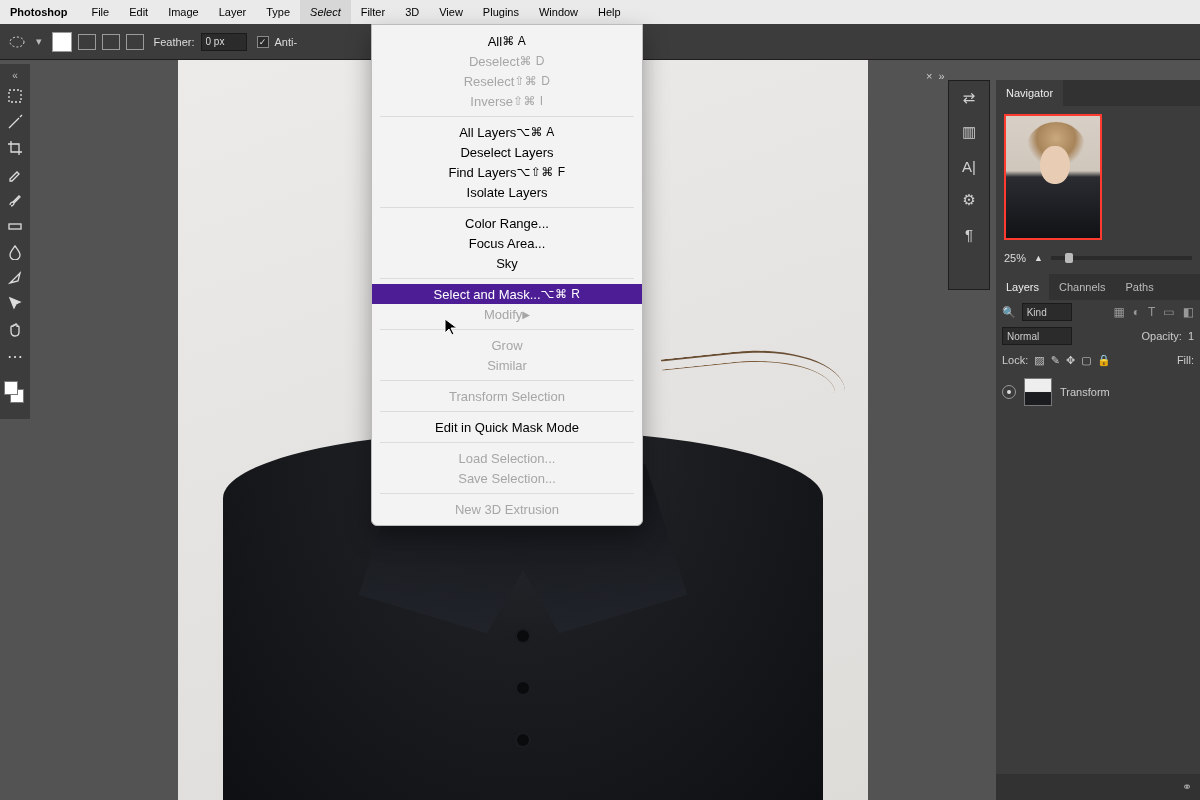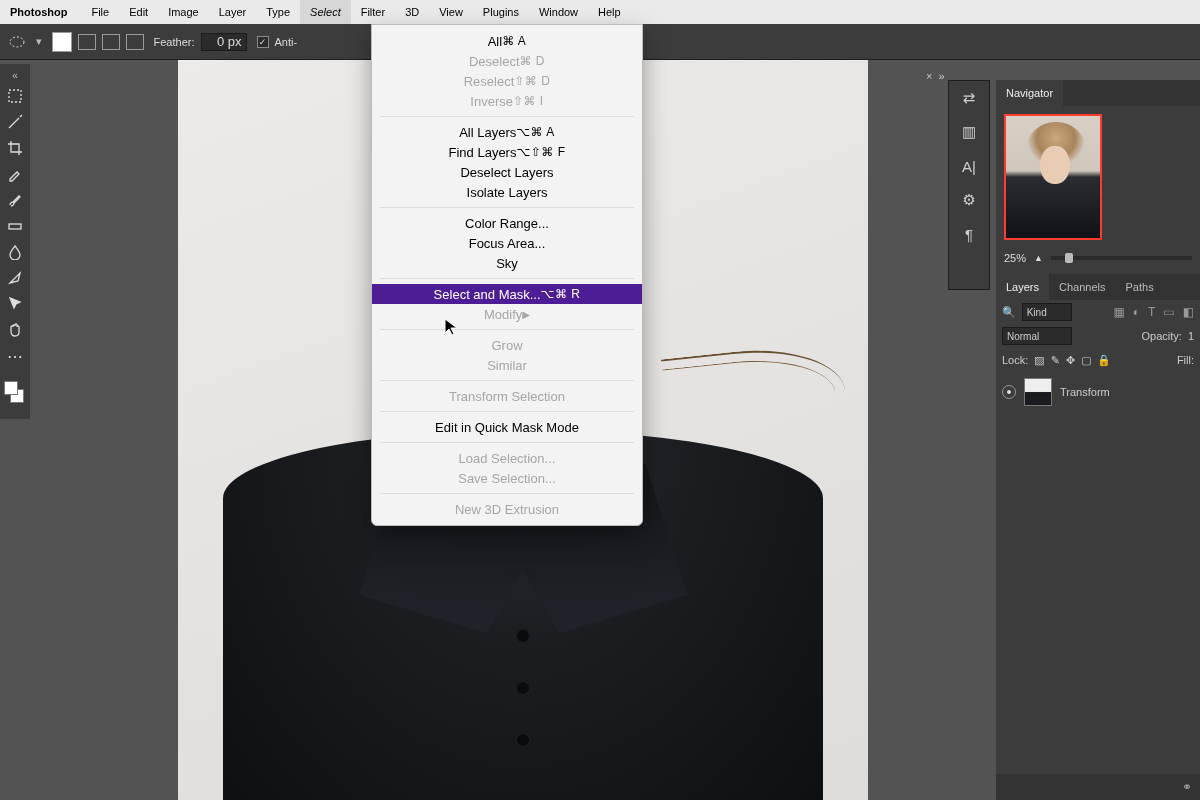--- a/index.html
+++ b/index.html
@@ -9,21 +9,21 @@
 .mac-menu { height: 24px; background: #eaeaea; display: flex; align-items: center; padding: 0 10px; font-size: 11px; color: #000; }
 .mac-menu .app { font-weight: 700; margin-right: 14px; }
 .mac-menu .mitem { padding: 0 10px; height: 24px; line-height: 24px; cursor: default; }
 .mac-menu .mitem.open { background: #d7d7d7; font-style: italic; }
 
 
 .options-bar { height: 36px; background: #3c3c3c; border-bottom: 1px solid #1e1e1e; display: flex; align-items: center; padding: 0 8px; color: #ddd; font-size: 11px; gap: 10px; }
 .options-bar .seg { display: flex; align-items: center; gap: 6px; }
 .ob-swatch { width: 20px; height: 20px; border: 1px solid #999; }
 .ob-ico { width: 18px; height: 16px; border: 1px solid #aaa; opacity: .85; }
-.feather-in { width: 46px; height: 18px; background: #2b2b2b; border: 1px solid #1b1b1b; color: #ddd; font-size: 13px; padding: 0 4px; text-align: right; }
+.feather-in { width: 46px; height: 18px; background: #2b2b2b; border: 1px solid #1b1b1b; color: #ddd; font-size: 10px; padding: 0 4px; text-align: left; }
 .cb { width: 12px; height: 12px; background: #2b2b2b; border: 1px solid #888; display: inline-flex; align-items: center; justify-content: center; color: #ddd; font-size: 9px; }
 
 
 .toolbox { position: absolute; left: 0; top: 64px; width: 30px; background: #3c3c3c; padding: 4px 0; }
 .toolbox .chev { width:30px; text-align:center; color:#bbb; font-size:10px; padding:2px 0;}
 .toolbox .tool { width: 30px; height: 26px; display: flex; align-items: center; justify-content: center; color: #ddd; }
 .toolbox .tool svg { width: 16px; height: 16px; stroke: #ddd; fill: none; stroke-width: 1.3; }
 .fgbg { position: relative; width: 30px; height: 40px; margin-top: 6px; }
 .fgbg .bg { position: absolute; left: 10px; top: 14px; width: 14px; height: 14px; background: #fff; border: 1px solid #777; }
 .fgbg .fg { position: absolute; left: 4px; top: 6px; width: 14px; height: 14px; background: #fff; border: 1px solid #777; }
@@ -215,25 +215,25 @@
     <div class="dd-item disabled">
       <span>Inverse</span>
       <span class="sc">⇧⌘ I</span>
     </div>
     <div class="dd-sep"></div>
     <div class="dd-item">
       <span>All Layers</span>
       <span class="sc">⌥⌘ A</span>
     </div>
     <div class="dd-item">
+      <span>Deselect Layers</span>
+    </div>
+    <div class="dd-item">
       <span>Find Layers</span>
       <span class="sc">⌥⇧⌘ F</span>
-    </div>
-    <div class="dd-item">
-      <span>Deselect Layers</span>
     </div>
     <div class="dd-item">
       <span>Isolate Layers</span>
     </div>
     <div class="dd-sep"></div>
     <div class="dd-item">
       <span>Color Range...</span>
     </div>
     <div class="dd-item">
       <span>Focus Area...</span>

